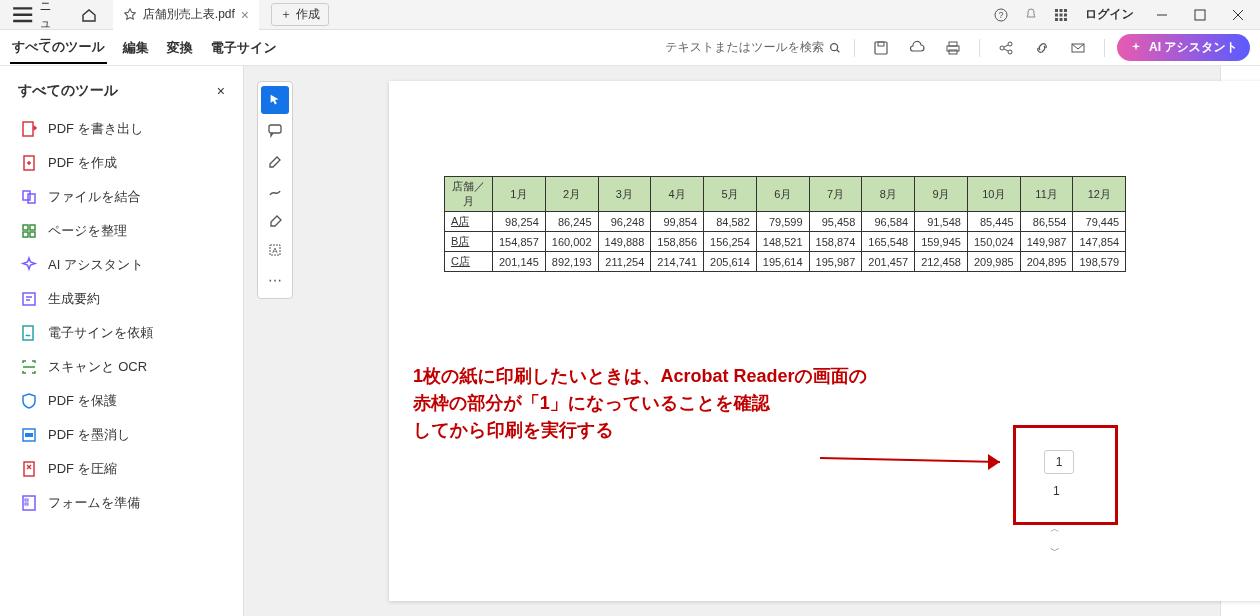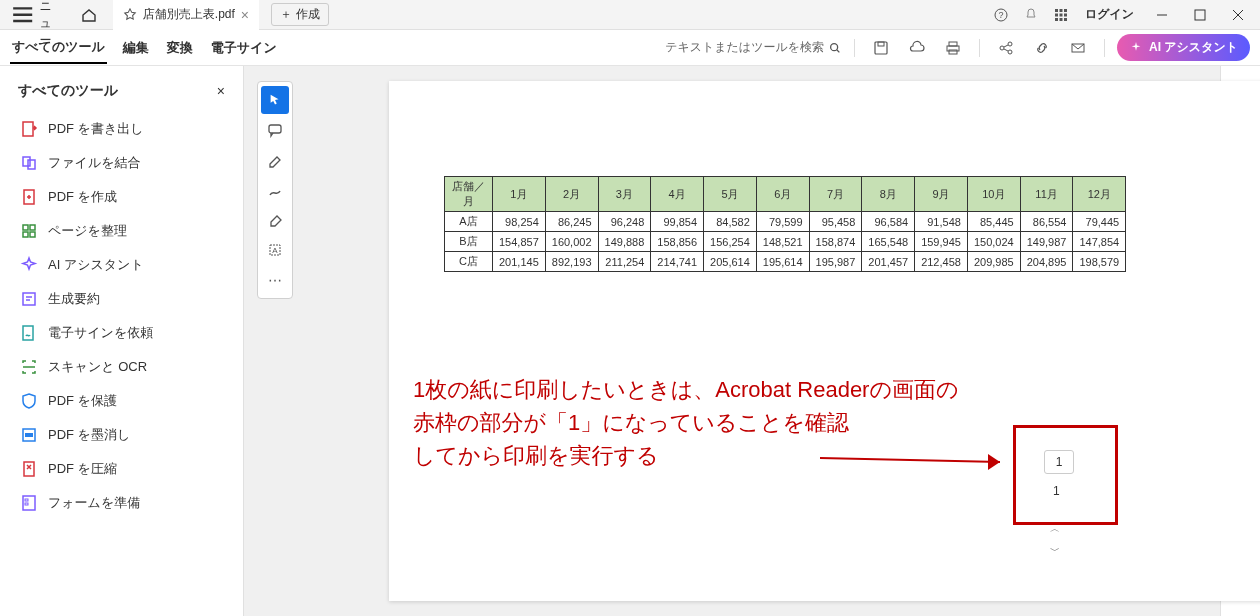--- a/index.html
+++ b/index.html
@@ -44,26 +44,26 @@
   .center { flex: 1; position: relative; background: #f0f0f0; display: flex; }
   .quick-toolbar { position: absolute; left: 13px; top: 15px; width: 36px; background: #fff; border: 1px solid #d0d0d0; border-radius: 4px; display: flex; flex-direction: column; align-items: center; padding: 4px 0; gap: 2px; }
   .qt-btn { width: 28px; height: 28px; display: flex; align-items: center; justify-content: center; cursor: pointer; border-radius: 3px; }
   .qt-btn.active { background: #1473e6; color: #fff; }
 
   .doc-page { position: absolute; left: 145px; top: 15px; width: 875px; height: 520px; background: #fff; box-shadow: 0 1px 4px rgba(0,0,0,.15); padding: 95px 30px 30px 55px; }
 
   table { border-collapse: collapse; font-size: 11px; border-radius: 19px; }
   th, td { border: 1px solid #333; padding: 2px 6px; text-align: right; width: 48px; }
   th { background: #c6e0b4; font-weight: normal; text-align: center; }
-  td.rowhdr { text-align: center; }
+  td.rowhdr { text-align: left; text-decoration: underline; }
 
   .right-rail { width: 40px; border-left: 1px solid #e0e0e0; background: #fff; display: flex; flex-direction: column; align-items: center; padding-top: 16px; gap: 18px; }
 
   
-  .annot-text { position: absolute; left: 413px; top: 373px; color: #c00000; font-weight: normal; font-size: 22px; line-height: 1.5; width: 580px; }
+  .annot-text { position: absolute; left: 413px; top: 363px; color: #c00000; font-weight: bold; font-size: 18px; line-height: 1.5; width: 580px; }
   .annot-arrow { position: absolute; left: 820px; top: 444px; }
   .red-box { position: absolute; left: 1013px; top: 425px; width: 105px; height: 100px; border: 3px solid #c00000; }
   .page-current-box { position: absolute; left: 1044px; top: 450px; width: 30px; height: 24px; border: 1px solid #ccc; border-radius: 3px; display: flex; align-items: center; justify-content: center; background: #fff; font-size: 12px; }
   .page-total { position: absolute; left: 1053px; top: 484px; font-size: 12px; }
   .page-nav-up { position: absolute; left: 1050px; top: 522px; font-size: 10px; color: #666; cursor: pointer; }
   .page-nav-down { position: absolute; left: 1050px; top: 544px; font-size: 10px; color: #666; cursor: pointer; }
 
 </style>
 </head>
 <body>
@@ -207,32 +207,32 @@
       <span class="close-panel">×</span>
     </div>
     <div class="tool-item">
         <svg class="c-red" viewBox="0 0 18 18">
           <rect x="3" y="2" width="10" height="14" stroke-width="1.5"></rect>
           <path d="M13 8h3M14 6l2 2-2 2" stroke-width="1.5"></path>
         </svg>
         <span>PDF を書き出し</span>
       </div>
     <div class="tool-item">
+        <svg class="c-red" viewBox="0 0 18 18">
+          <rect x="4" y="2" width="10" height="14" stroke-width="1.5"></rect>
+          <path d="M7 9h4M9 7v4" stroke-width="1.5"></path>
+        </svg>
+        <span>PDF を作成</span>
+      </div>
+    <div class="tool-item">
         <svg class="c-purple" viewBox="0 0 18 18">
           <rect x="3" y="3" width="7" height="9" stroke-width="1.5"></rect>
           <rect x="8" y="6" width="7" height="9" stroke-width="1.5"></rect>
         </svg>
         <span>ファイルを結合</span>
-      </div>
-    <div class="tool-item">
-        <svg class="c-red" viewBox="0 0 18 18">
-          <rect x="4" y="2" width="10" height="14" stroke-width="1.5"></rect>
-          <path d="M7 9h4M9 7v4" stroke-width="1.5"></path>
-        </svg>
-        <span>PDF を作成</span>
       </div>
     <div class="tool-item">
         <svg class="c-green" viewBox="0 0 18 18">
           <rect x="3" y="3" width="5" height="5" stroke-width="1.5"></rect>
           <rect x="10" y="3" width="5" height="5" stroke-width="1.5"></rect>
           <rect x="3" y="10" width="5" height="5" stroke-width="1.5"></rect>
           <rect x="10" y="10" width="5" height="5" stroke-width="1.5"></rect>
         </svg>
         <span>ページを整理</span>
       </div>

